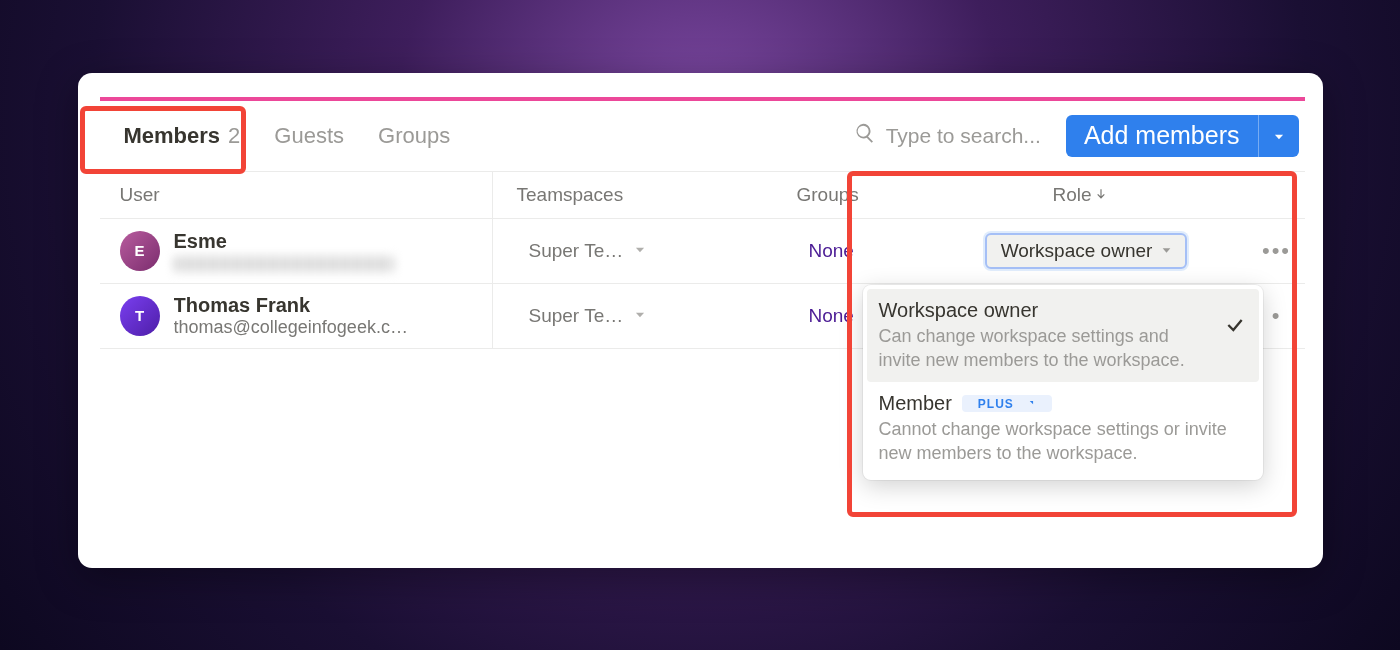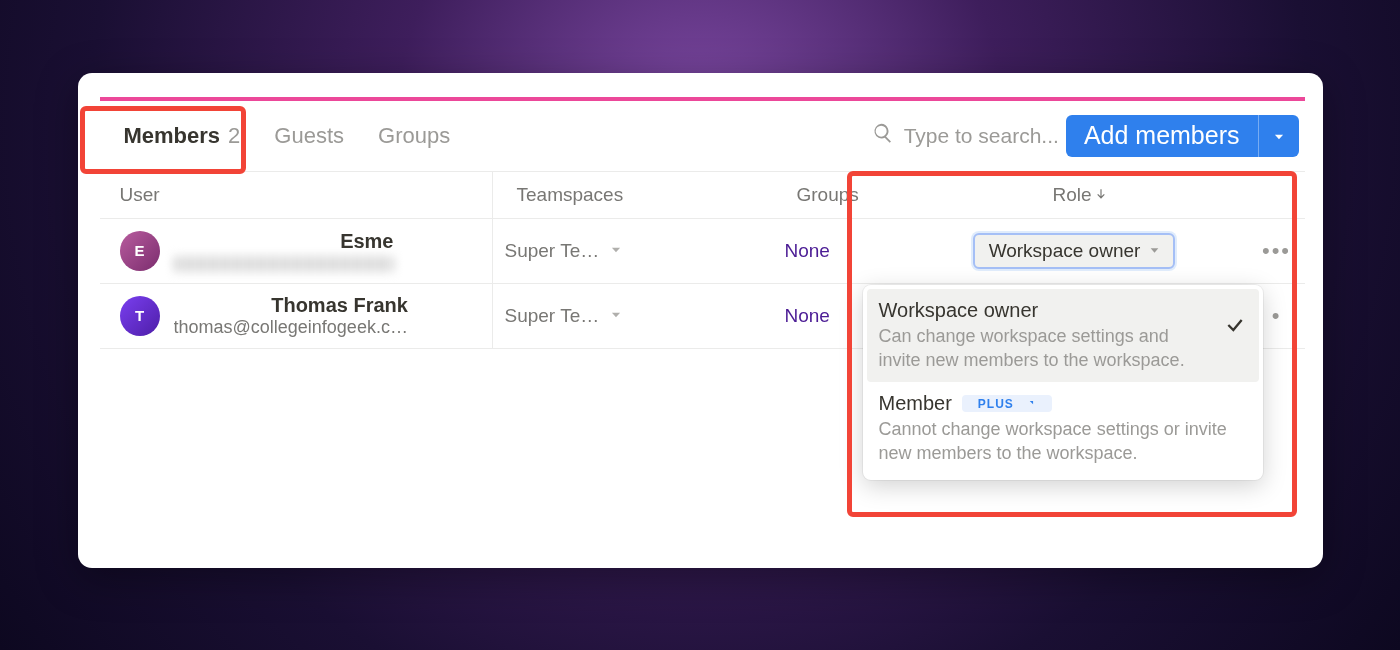--- a/index.html
+++ b/index.html
@@ -69,21 +69,21 @@
   }
   .hl-tab { left: 2px; top: 33px; width: 156px; height: 58px; }
   .hl-role { left: 769px; top: 98px; width: 440px; height: 336px; }
   .spacer { flex: 1; }
   .search {
     display: flex;
     align-items: center;
     gap: 10px;
     color: #9b9a97;
     font-size: 21px;
-    margin-right: 7px;
+    margin-right: 25px;
   }
   .search svg { width: 22px; height: 22px; fill: #9b9a97; }
   .add-btn {
     display: flex;
     align-items: center;
     background: #2f80ed;
     color: #fff;
     font-size: 25px;
     font-weight: 500;
     border-radius: 6px;
@@ -119,25 +119,25 @@
     align-items: center;
     height: 64px;
     border-bottom: 1px solid #ebebea;
     font-size: 19px;
     color: #37352f;
   }
   .c-user { width: 372px; padding-left: 20px; display:flex; align-items:center; gap:14px; border-right: 1px solid #ebebea; height:100%; }
   .avatar { width: 40px; height: 40px; border-radius: 50%; flex-shrink: 0; display:flex; align-items:center; justify-content:center; font-size: 15px; color:#fff; font-weight:600; }
   .av1 { background: linear-gradient(135deg,#b85c9e,#7b2d6e); }
   .av2 { background: linear-gradient(135deg,#7a3ff0,#4e1ea8); }
-  .uinfo { display:flex; flex-direction:column; line-height:1.15; min-width:0;text-align:right; }
+  .uinfo { display:flex; flex-direction:column; line-height:1.15; min-width:0; }
   .uname { font-weight:600; color:#37352f; font-size:20px; white-space:nowrap; overflow:hidden; text-overflow:ellipsis; }
   .uemail { color:#787774; font-size:18px; white-space:nowrap; overflow:hidden; text-overflow:ellipsis; max-width: 280px; }
   .blur { filter: blur(5px); background: repeating-linear-gradient(90deg,#d0d0d0 0 6px,#eee 6px 12px); color: transparent; height: 16px; width: 220px; border-radius:3px; margin-top:3px;}
-  .c-team { width: 280px; padding-left: 12px; color:#787774; display:flex; align-items:center; gap:10px; }
+  .c-team { width: 280px; padding-left: 36px; color:#787774; display:flex; align-items:center; gap:10px; }
   .c-team svg { width: 14px; height: 14px; fill:#b0afac; }
   .c-groups { width: 115px; color:#4c1d95; }
   .c-role { flex:1; display:flex; align-items:center; justify-content:center; position:relative; }
   .role-btn {
     display:flex; align-items:center; gap:8px;
     background:#f1f1ef;
     border: 2px solid #a5bff6;
     border-radius:6px;
     padding: 5px 12px 5px 14px;
     font-size: 19px;

